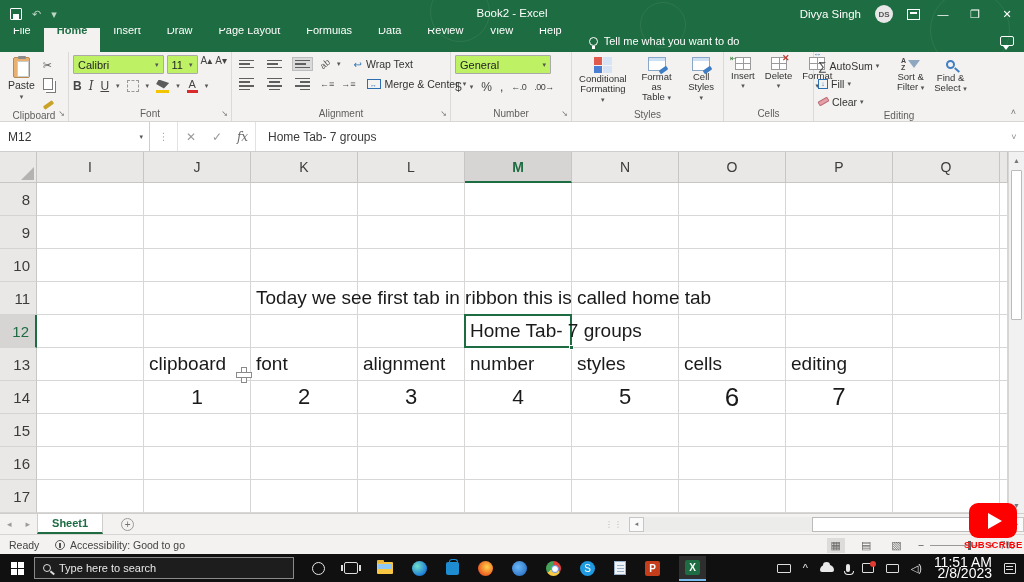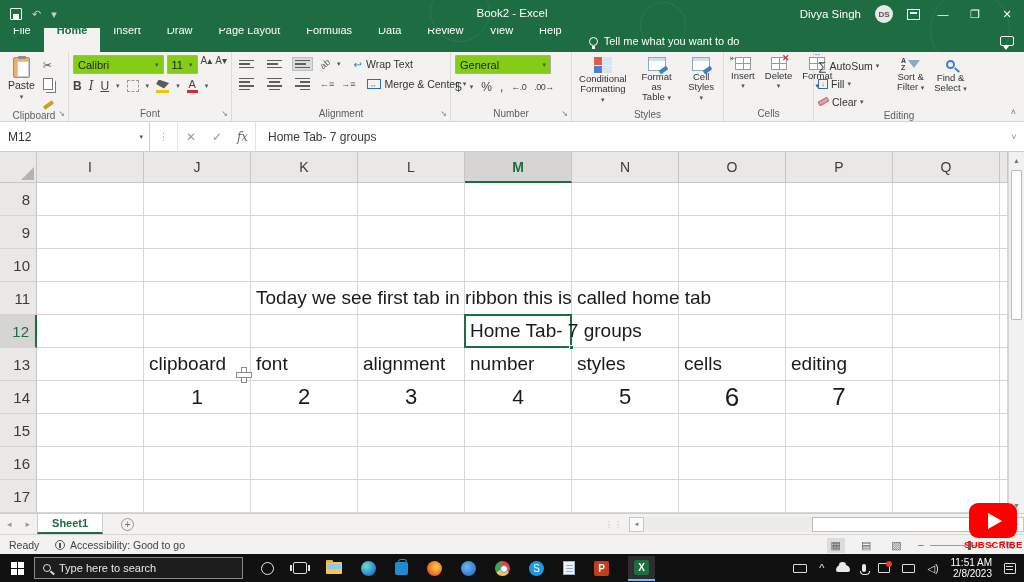--- a/index.html
+++ b/index.html
@@ -40,21 +40,21 @@
   .bigbtn { display:flex; flex-direction:column; align-items:center; justify-content:flex-start; gap:2px; padding:2px 4px; }
   .bigbtn .lbl { font-size:10.5px; color:#333; text-align:center; line-height:11px; }
   .caret { font-size:7px; color:#555; }
   .minicol { display:flex; flex-direction:column; justify-content:flex-start; gap:3px; padding-top:3px; }
   .minibtn { display:flex; align-items:center; gap:2px; font-size:11px; color:#5a5a5a; height:15px; }
   .ic-clipboard { width:17px; height:21px; background:#e8b172; border:1px solid #b98a4f; border-radius:2px; position:relative; }
   .ic-clipboard:before { content:""; position:absolute; left:4px; top:-2px; width:8px; height:3px; background:#8b8b8b; border-radius:1px; }
   .ic-clipboard:after { content:""; position:absolute; left:3px; top:3px; width:10px; height:14px; background:#fff; border:1px solid #ccc; }
   .ic-copy { width:10px; height:12px; border:1px solid #7a7a7a; background:#fff; box-shadow:2px 2px 0 #fff, 3px 3px 0 #7a7a7a; }
   .ic-brush { width:11px; height:4px; background:#c9a227; transform:rotate(-35deg); border-radius:1px; position:relative; top:3px; }
-  .combo { background:#84cc16; border:1px solid #aaa; display:flex; align-items:center; justify-content:space-between; padding:0 4px; font-size:11px; color:#222; height:19px; border-radius:1px; }
+  .combo { background:#bef264; border:1px solid #aaa; display:flex; align-items:center; justify-content:space-between; padding:0 4px; font-size:11px; color:#222; height:19px; border-radius:1px; }
   .row2 { display:flex; align-items:center; gap:7px; height:18px; }
   .fontbtn { font-size:12px; color:#444; }
   .ic-borders { width:12px; height:12px; border:1px dashed #999; position:relative; }
   .ic-fill { width:13px; height:9px; background:#5b5b5b; clip-path:polygon(20% 0,100% 40%,60% 100%,0 50%); }
   .under-yellow { display:inline-block; width:13px; height:3px; background:#f2c500; margin-top:1px; }
   .under-red { display:inline-block; width:11px; height:3px; background:#d92b2b; margin-top:1px; }
   .stack { display:flex; flex-direction:column; align-items:center; line-height:9px; }
   .bars { display:flex; flex-direction:column; gap:2px; width:15px; }
   .bars span { height:1.6px; background:#5f5f5f; }
   .bars.left span:nth-child(even){ width:70%; } .bars.left span:nth-child(odd){ width:100%; }
@@ -149,21 +149,21 @@
   #zoomctl { display:flex; align-items:center; gap:6px; color:#555; }
   #zoom-track { width:52px; height:1px; background:#999; position:relative; }
   #zoom-thumb { position:absolute; left:38px; top:-4px; width:3px; height:9px; background:#555; }
   #zoom-pct { font-size:10px; color:#777; width:20px; }
 
   
   #taskbar { position:absolute; left:0; top:554px; width:1024px; height:28px; background:#101010; display:flex; align-items:center; z-index:30; }
   #startbtn { width:34px; height:100%; display:flex; align-items:center; justify-content:center; }
   .winlogo { display:grid; grid-template-columns:6px 6px; grid-template-rows:6px 6px; gap:1px; }
   .winlogo i { background:#fff; }
-  #searchbox { width:209px; height:22px; background:#1d1d1d; border:1px solid #8a8a8a; display:flex; align-items:center; gap:8px; padding-left:8px; color:#e8e8e8; font-size:11px; }
+  #searchbox { width:260px; height:22px; background:#1d1d1d; border:1px solid #8a8a8a; display:flex; align-items:center; gap:8px; padding-left:8px; color:#e8e8e8; font-size:11px; }
   .ic-search { width:8px; height:8px; border:1.5px solid #ddd; border-radius:50%; position:relative; }
   .ic-search:after { content:""; position:absolute; left:6px; top:7px; width:5px; height:1.5px; background:#ddd; transform:rotate(40deg); }
   #taskicons { display:flex; align-items:center; gap:19px; margin-left:18px; height:100%; }
   .t-cortana { width:13px; height:13px; border:1.8px solid #e8e8e8; border-radius:50%; }
   .t-taskview { width:14px; height:12px; border:1.5px solid #ddd; border-radius:2px; position:relative; }
   .t-taskview:before { content:""; position:absolute; left:-4px; top:2px; width:2px; height:6px; background:#ddd; }
   .t-taskview:after { content:""; position:absolute; right:-4px; top:2px; width:2px; height:6px; background:#ddd; }
   .t-explorer { width:16px; height:12px; background:#f7c744; border-radius:1px; position:relative; }
   .t-explorer:before { content:""; position:absolute; left:0; top:-2px; width:7px; height:3px; background:#e8b73a; border-radius:1px 1px 0 0; }
   .t-explorer:after { content:""; position:absolute; left:1px; top:2px; right:1px; height:5px; background:#8ec7f5; }
@@ -184,21 +184,21 @@
   .tr-glyph { font-size:11px; color:#e8e8e8; }
   .tr-kbd { width:14px; height:9px; border:1.2px solid #ddd; border-radius:1px; }
   .tr-cloud { width:14px; height:7px; background:#e8e8e8; border-radius:5px 5px 2px 2px; position:relative; }
   .tr-cloud:before{ content:""; position:absolute; left:3px; top:-3px; width:7px; height:6px; background:#e8e8e8; border-radius:50%; }
   .tr-mic { width:4px; height:8px; background:#e8e8e8; border-radius:2px; position:relative; }
   .tr-mic:after { content:""; position:absolute; left:-2px; bottom:-3px; width:8px; height:3px; border:1px solid #e8e8e8; border-top:none; border-radius:0 0 4px 4px; }
   .tr-reddot { width:12px; height:10px; border:1.2px solid #ddd; border-radius:1px; position:relative; }
   .tr-reddot:after { content:""; position:absolute; right:-3px; top:-3px; width:6px; height:6px; background:#e03c31; border-radius:50%; }
   .tr-monitor { width:13px; height:9px; border:1.2px solid #ddd; border-radius:1px; position:relative; }
   .tr-speaker { font-size:10px; }
-  #clock { display:flex; flex-direction:column; align-items:flex-end; font-size:10px; line-height:11px; color:#fff; }
+  #clock { display:flex; flex-direction:column; align-items:flex-end; font-size:14px; line-height:11px; color:#fff; }
   .tr-action { width:12px; height:11px; border:1.2px solid #ddd; border-radius:1px; position:relative; }
   .tr-action:after { content:""; position:absolute; left:1px; top:2px; width:7px; height:1px; background:#ddd; box-shadow:0 3px 0 #ddd; }
 
   
   #yt-overlay { position:absolute; left:964px; top:503px; z-index:40; display:flex; flex-direction:column; align-items:center; }
   #yt-play { width:48px; height:35px; background:#f00; border-radius:9px; display:flex; align-items:center; justify-content:center; }
   #yt-play:after { content:""; width:0; height:0; border-left:14px solid #fff; border-top:8px solid transparent; border-bottom:8px solid transparent; margin-left:3px; }
   #yt-sub { color:#f00; font-size:9.5px; font-weight:bold; letter-spacing:.3px; margin-top:1px; text-shadow:0 0 1px rgba(255,255,255,.6); }
 </style>
 </head>

